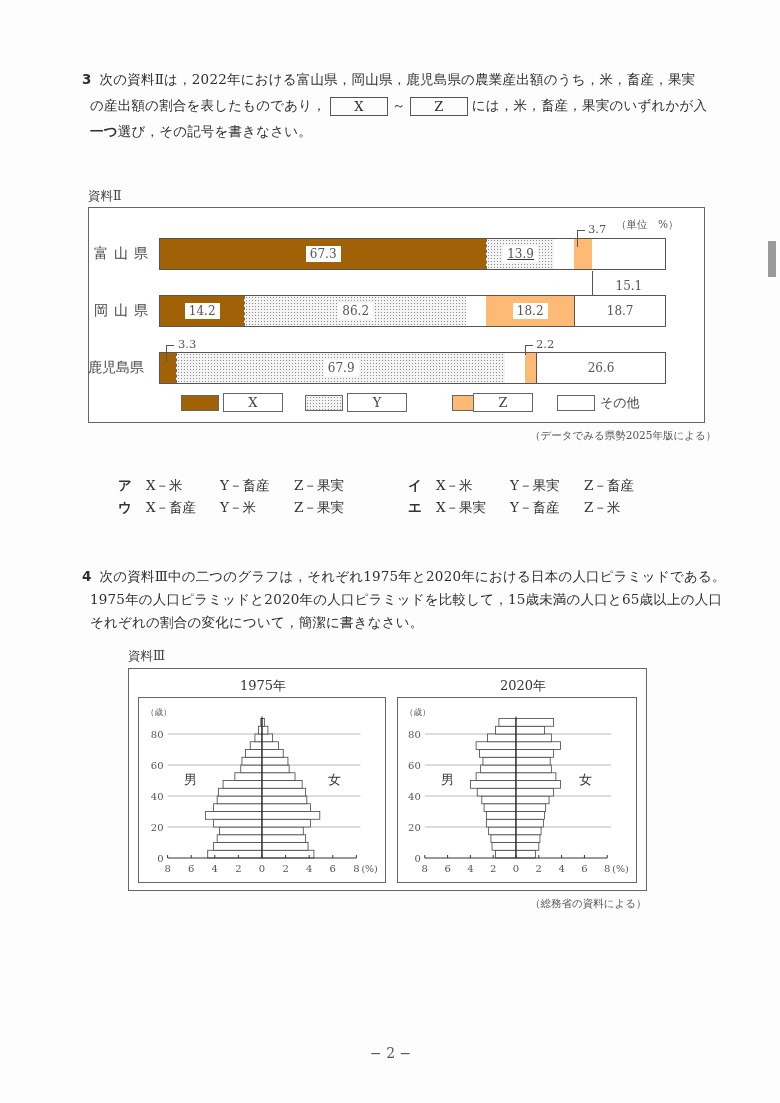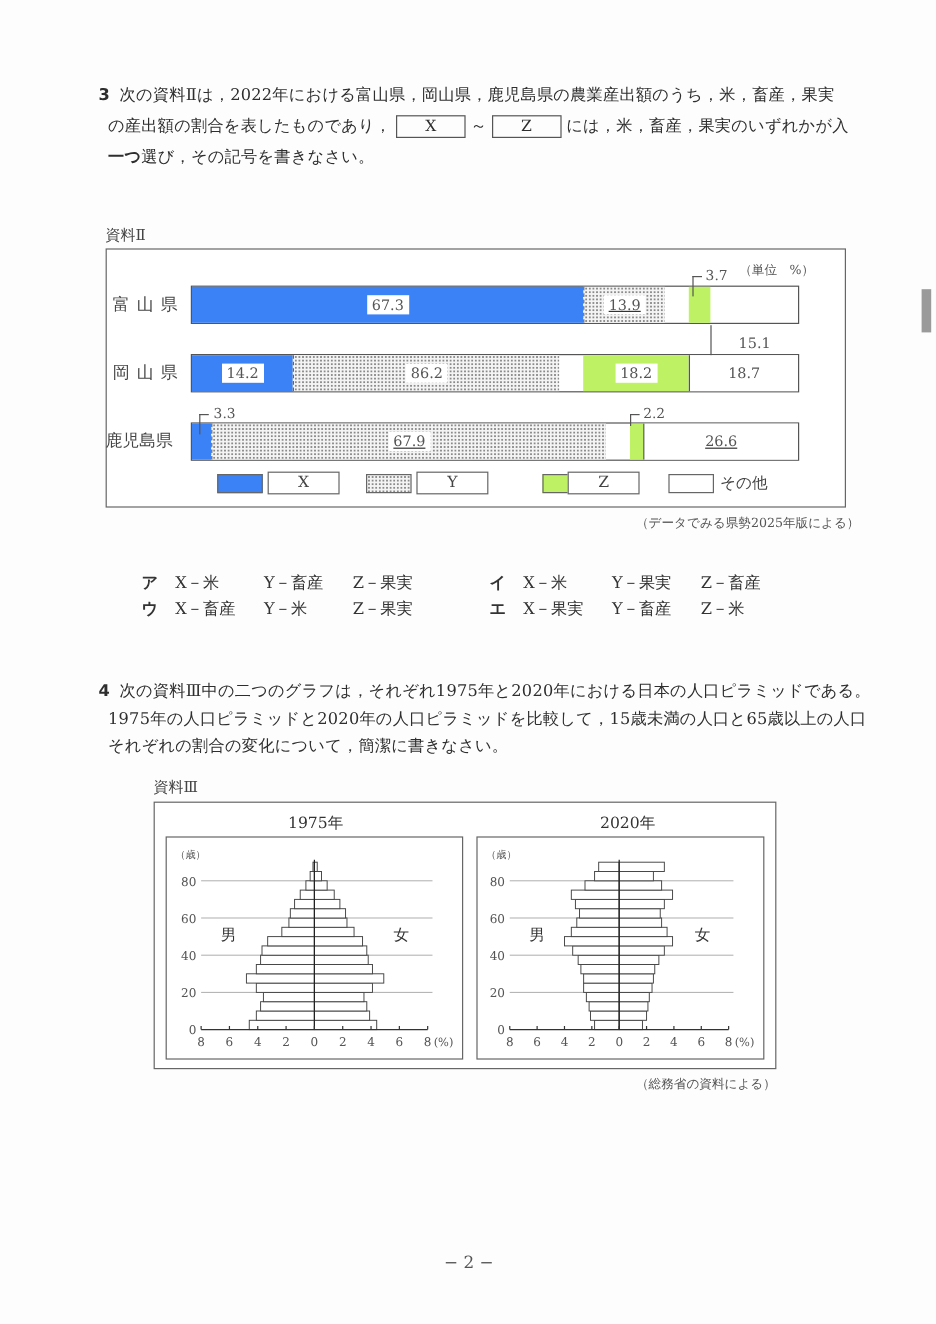--- a/index.html
+++ b/index.html
@@ -7,23 +7,23 @@
   body { position: relative; font-family: "DejaVu Serif", "Liberation Serif", serif; color: #333; overflow: hidden; }
   .abs { position: absolute; }
   .q-text { font-size: 13.5px; line-height: 26px; color: #2e2e2e; letter-spacing: 0.2px; }
   .qnum { font-family: "DejaVu Sans", sans-serif; font-weight: bold; margin-right: 8px; }
   .bold { font-family: "DejaVu Sans", sans-serif; font-weight: bold; }
   .ibox { display: inline-block; width: 58px; height: 19px; border: 1px solid #555; text-align: center; line-height: 17px; vertical-align: middle; margin: 0 4px; font-size: 13px; }
   .label-sm { font-size: 12.5px; color: #444; }
   .frame { border: 1px solid #666; background: #fff; }
   .bar-row { position: absolute; left: 159px; width: 507px; height: 32px; display: flex; border: 1px solid #555; }
   .seg { height: 100%; position: relative; display: flex; align-items: center; justify-content: center; }
-  .seg-x { background: #3b82f6; }
+  .seg-x { background: #a16207; }
   .seg-y { background-color: #f4f4f4; background-image: radial-gradient(#8a8a8a 0.6px, transparent 0.9px); background-size: 3px 3px; border-left: 1px dashed #666; }
-  .seg-z { background: #bef264; margin-left: 20px; }
+  .seg-z { background: #fdba74; margin-left: 20px; }
   .seg-o { background: #fff; border-left: 1px solid #555; }
   .val { background: #fff; font-size: 12px; padding: 1px 4px; color: #555; }
   .val-plain { font-size: 12px; color: #555; }
   .pref { position: absolute; font-size: 14px; color: #444; letter-spacing: 6px; }
   .legend-swatch { position: absolute; width: 38px; height: 16px; border: 1px solid #666; }
   .legend-box { position: absolute; width: 60px; height: 19px; border: 1px solid #666; background: #fff; text-align: center; font-size: 13px; line-height: 17px; color: #444; }
   .callout { position: absolute; font-size: 11.5px; color: #555; }
   .choices { font-size: 13.5px; color: #333; }
   .choice-row { display: flex; height: 22px; align-items: center; }
   .choice-key { width: 28px; font-family: "DejaVu Sans", sans-serif; font-weight: bold; }
@@ -76,21 +76,21 @@
     </div>
   <div class="seg seg-z" style="width:18.2%;">
       <span class="val">18.2</span>
     </div>
   <div class="seg seg-o" style="width:18.7%;justify-content:center;">
       <span class="val-plain">18.7</span>
     </div>
 </div>
 
 <div class="pref" style="left:88px; top:359px; letter-spacing:0;">鹿児島県</div>
-<div class="bar-row" style="top:352px;text-decoration:underline;">
+<div class="bar-row" style="top:352px;">
   <div class="seg seg-x" style="width:3.3%;"></div>
   <div class="seg seg-y" style="width:67.9%;">
       <span class="val">67.9</span>
     </div>
   <div class="seg seg-z" style="width:2.2%;"></div>
   <div class="seg seg-o" style="width:26.6%;">
       <span class="val-plain">26.6</span>
     </div>
 </div>
 <div class="abs" style="left:166px; top:345px; width:8px; height:17px; border-left:1px solid #555; border-top:1px solid #555;"></div>

